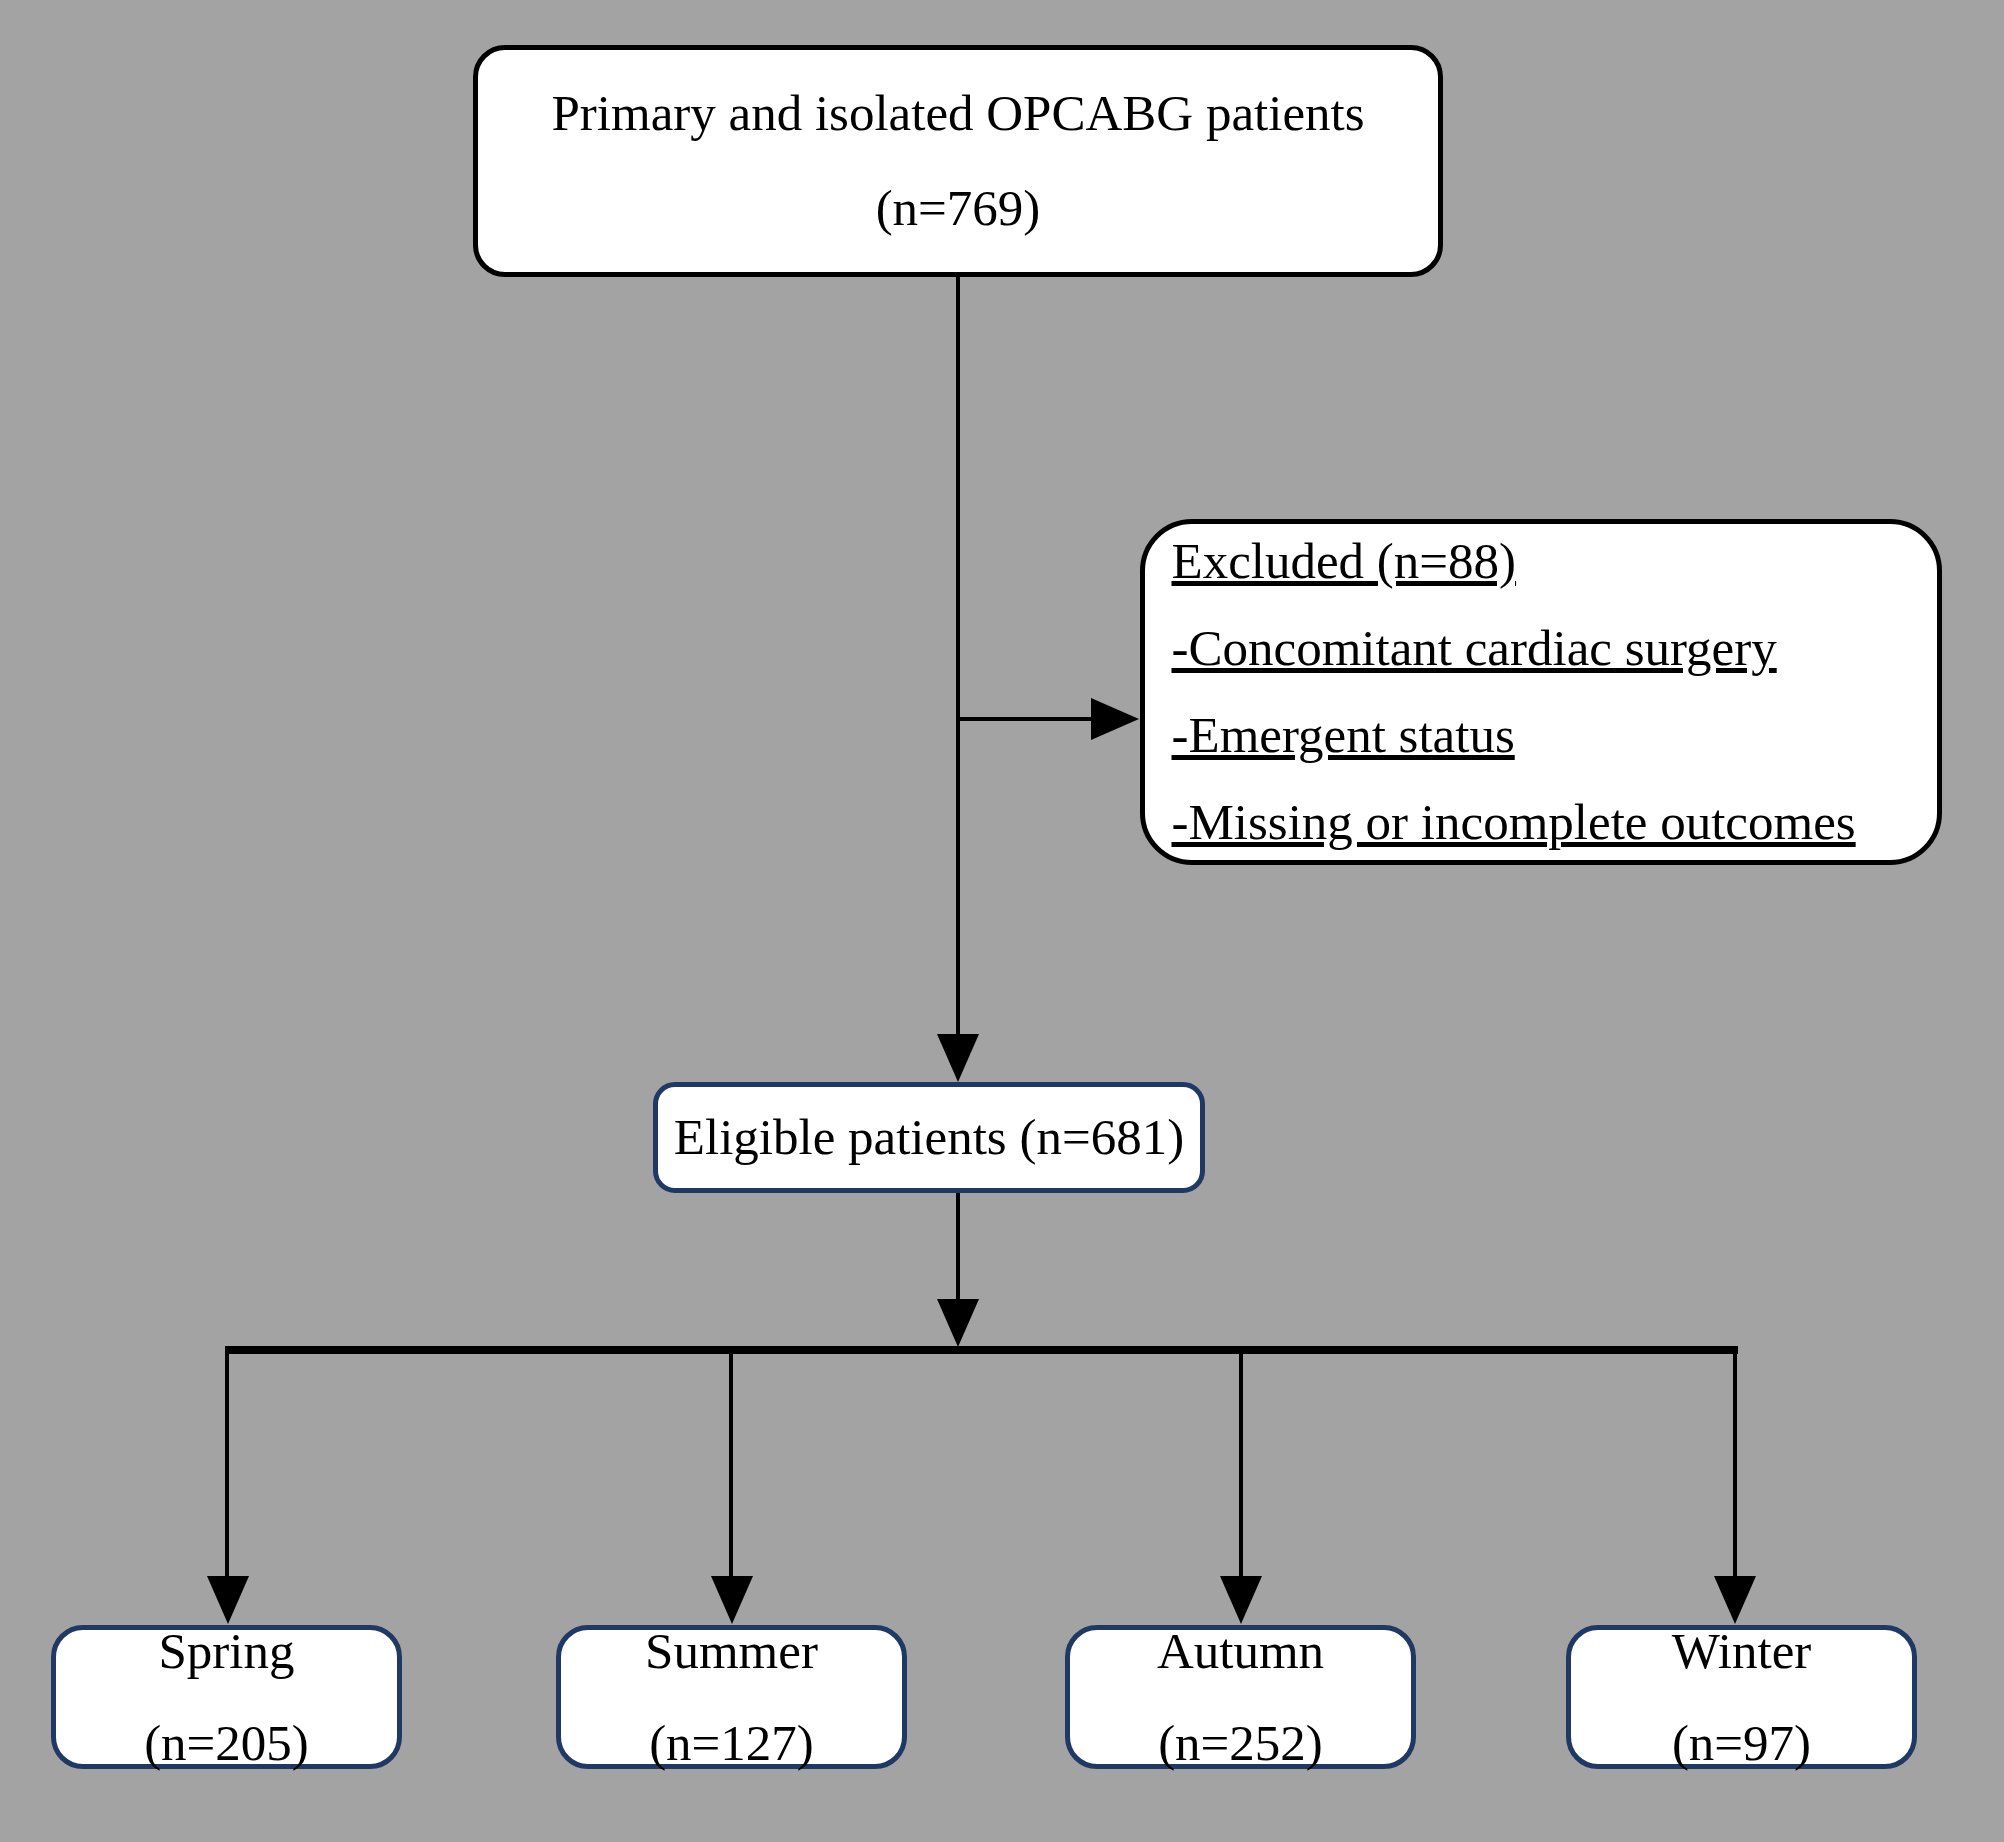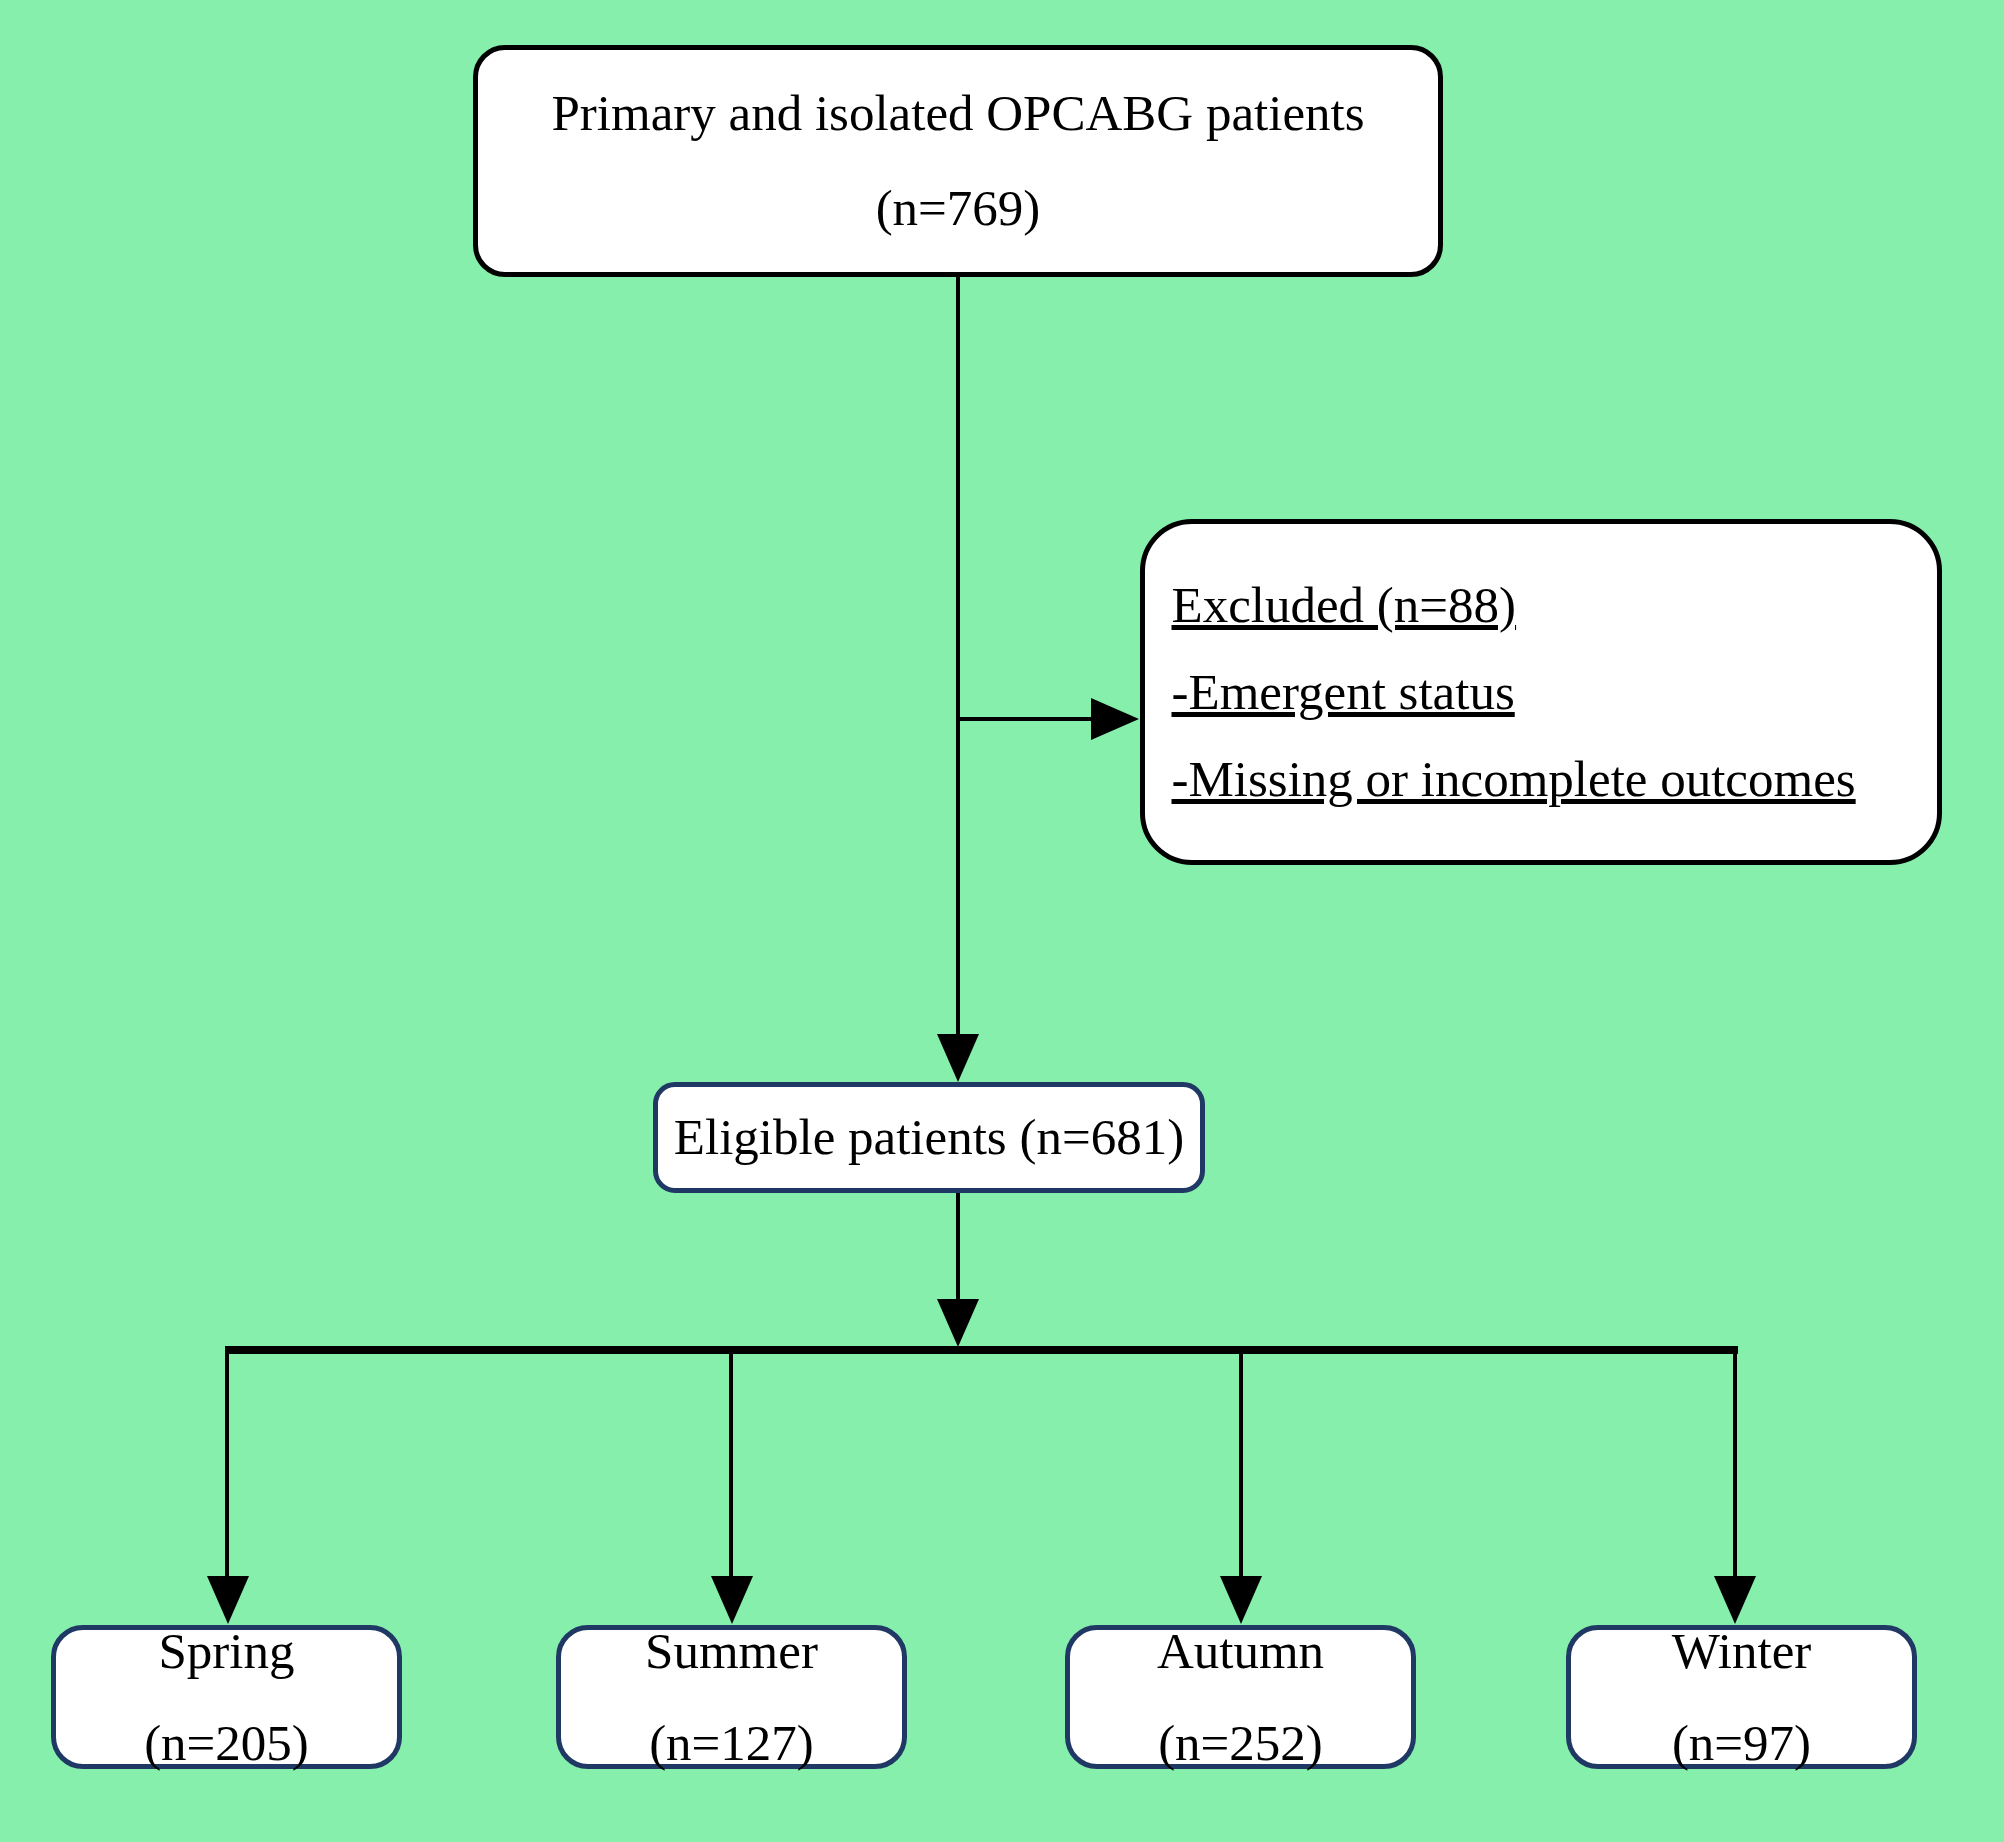--- a/index.html
+++ b/index.html
@@ -9,21 +9,21 @@
     height: 1842px;
     background: #ffffff;
     font-family: "Liberation Serif", "DejaVu Serif", serif;
     color: #000000;
   }
   .canvas {
     position: absolute;
     left: 0; top: 0;
     width: 2005px;
     height: 1842px;
-    background: #86efac;
+    background: #a3a3a3;
     overflow: hidden;
   }
   .box {
     position: absolute;
     box-sizing: border-box;
     background: #ffffff;
     display: flex;
     flex-direction: column;
     align-items: center;
     justify-content: center;
@@ -110,20 +110,21 @@
   </div>
 
   <div class="line" id="v-main"></div>
   <div class="arrow-down" id="arrow-eligible"></div>
 
   <div class="line" id="branch-line"></div>
   <div class="arrow-right" id="arrow-excluded"></div>
 
   <div class="box black-border" id="excluded-box">
     <div class="excl-line">Excluded (n=88)</div>
+    <div class="excl-line">-Concomitant cardiac surgery</div>
     <div class="excl-line">-Emergent status</div>
     <div class="excl-line">-Missing or incomplete outcomes</div>
   </div>
 
   <div class="box navy-border" id="eligible-box">
     <div>Eligible patients (n=681)</div>
   </div>
 
   <div class="line" id="v-mid"></div>
   <div class="arrow-down" id="arrow-hline"></div>

